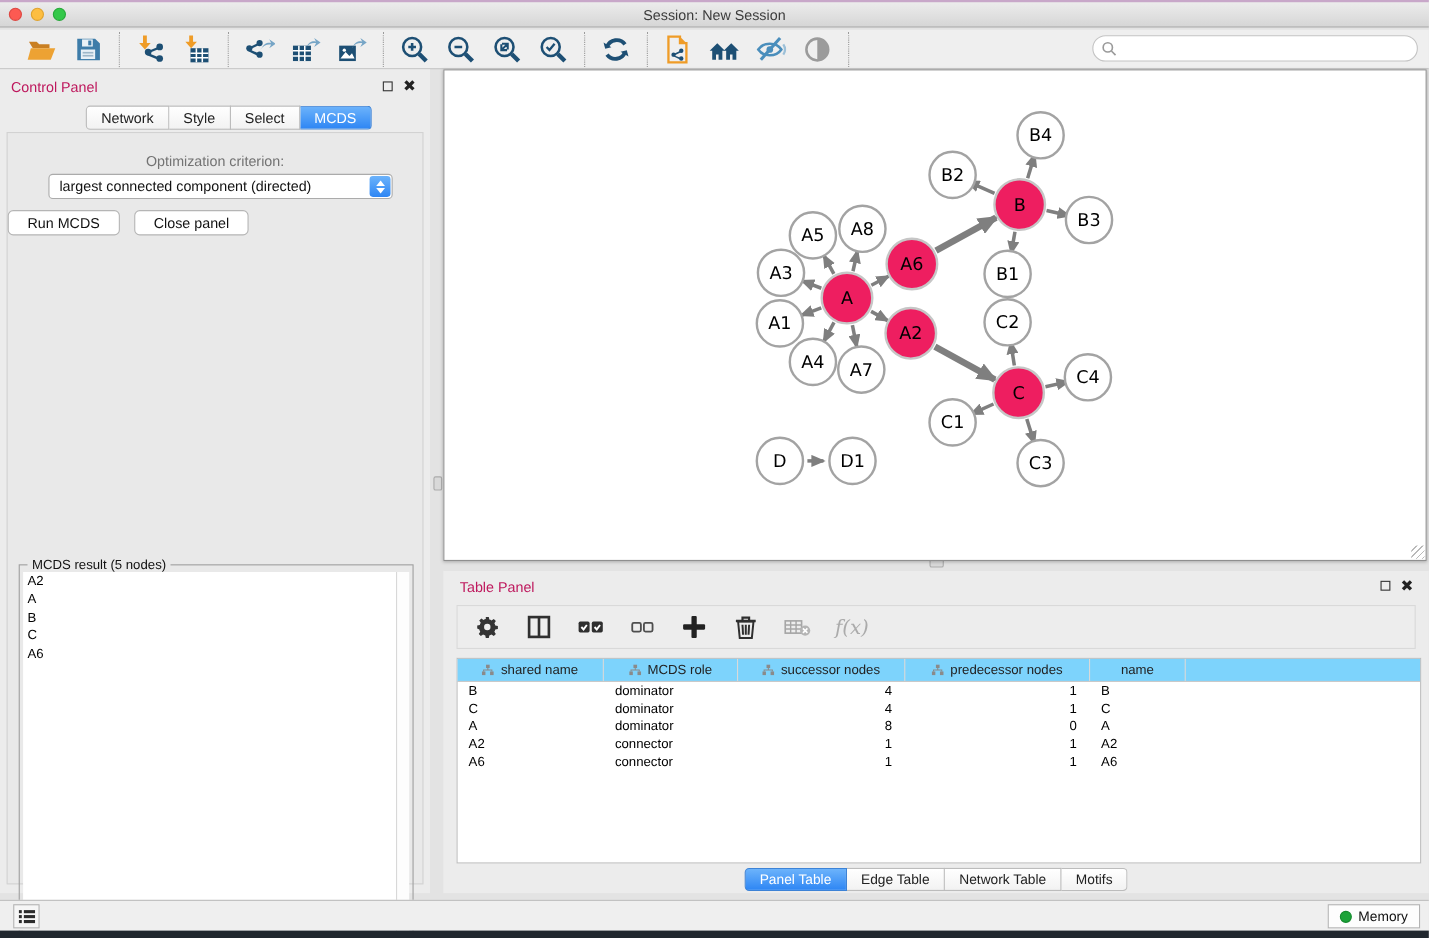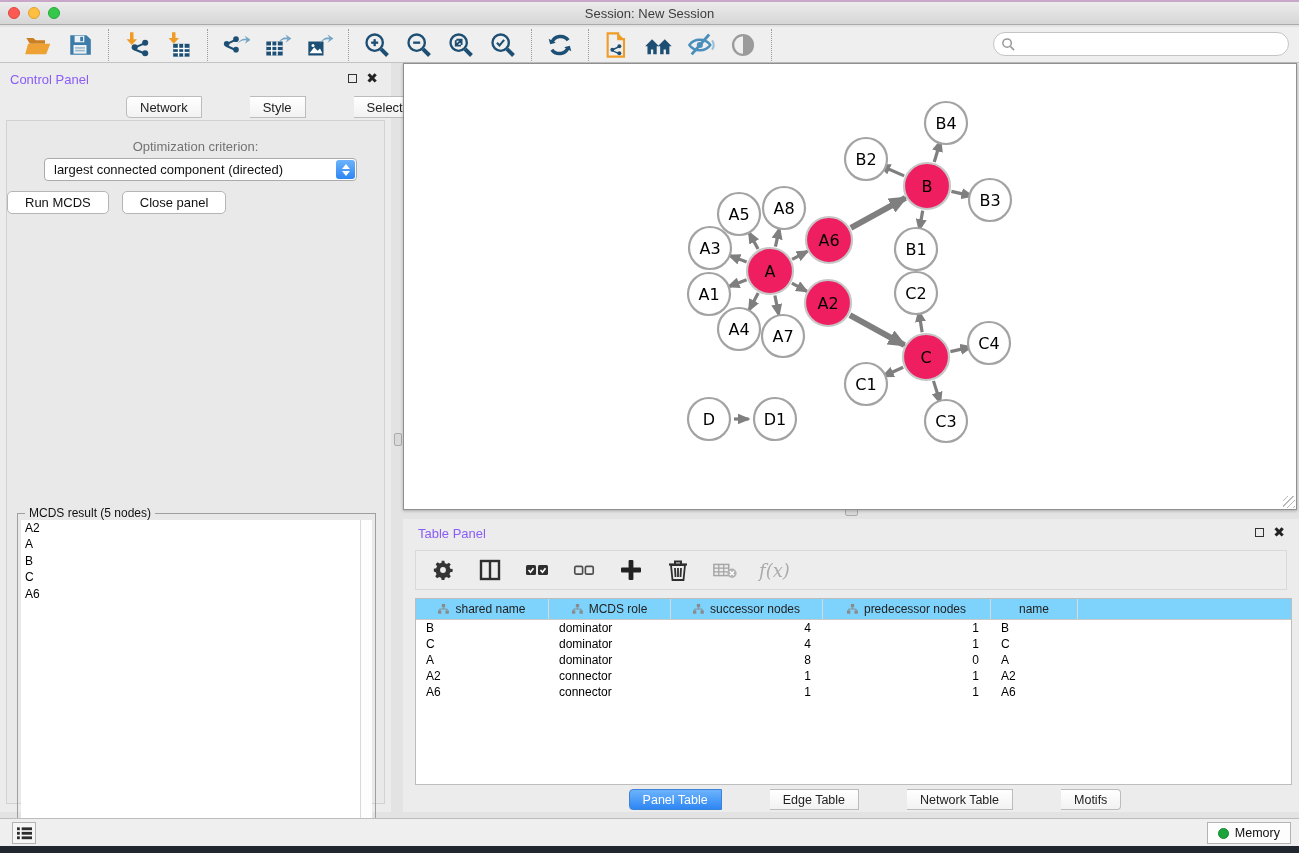--- a/index.html
+++ b/index.html
@@ -19,31 +19,31 @@
   
   .toolbar { position:absolute; left:0; top:27px; width:1299px; height:36px; background:#efefef;
     border-bottom:1px solid #c3c3c3; display:flex; align-items:center; padding-left:10px; }
   .tgroup { display:flex; align-items:center; gap:12px; padding:0 13px; border-right:1px dotted #9b9b9b; height:32px; }
   .tgroup:last-of-type { border-right:none; }
   .tbtn { width:30px; height:30px; display:flex; align-items:center; justify-content:center; }
   .searchbox { position:absolute; right:10px; top:5px; width:296px; height:24px; background:#fff;
     border:1px solid #c4c4c4; border-radius:12px; display:flex; align-items:center; padding-left:7px; }
 
   
-  .panel-header { font-size:13px; color:#8b5cf6; }
+  .panel-header { font-size:13px; color:#be185d; }
   .winbtns { position:absolute; display:flex; gap:9px; align-items:center; }
   .floaticon { width:9px; height:9px; border:1.5px solid #333; display:inline-block; }
   .closeicon { font-size:14px; font-weight:bold; color:#222; line-height:10px; }
 
   
   .control-panel { position:absolute; left:0; top:63px; width:391px; height:749px; background:#ececec; }
   .cp-title { position:absolute; left:10px; top:9px; }
   .cp-tabs { position:absolute; left:78px; top:33px; display:flex; }
   .tabbtn { height:22px; padding:4px 13px; background:linear-gradient(#ffffff,#f2f2f2); border:1px solid #bcbcbc;
-    border-left:none; font-size:13px; color:#222; display:flex; align-items:center;margin-left:48px; }
+    border-left:none; font-size:13px; color:#222; display:flex; align-items:center; }
   .tabbtn:first-child { border-left:1px solid #bcbcbc; border-radius:4px 0 0 4px; }
   .tabbtn:last-child { border-radius:0 4px 4px 0; }
   .tabbtn.active { background:linear-gradient(#6cb3fb,#2e86f4); color:#fff; border-color:#3c82d6; }
   .cp-content { position:absolute; left:6px; top:57px; width:379px; height:684px; background:#e9e9e9;
     border:1px solid #d2d2d2; }
   .opt-label { position:absolute; left:0; width:100%; top:18px; text-align:center; font-size:13px; color:#737373; }
   .selectbox { position:absolute; left:37px; top:37px; width:313px; height:23px; background:#fff;
     border:1px solid #ababab; border-radius:4px; font-size:13px; color:#111; display:flex; align-items:center;
     padding-left:9px; }
   .stepper { position:absolute; right:1px; top:1px; width:19px; height:19px; background:linear-gradient(#6cb3fb,#2e86f4);

